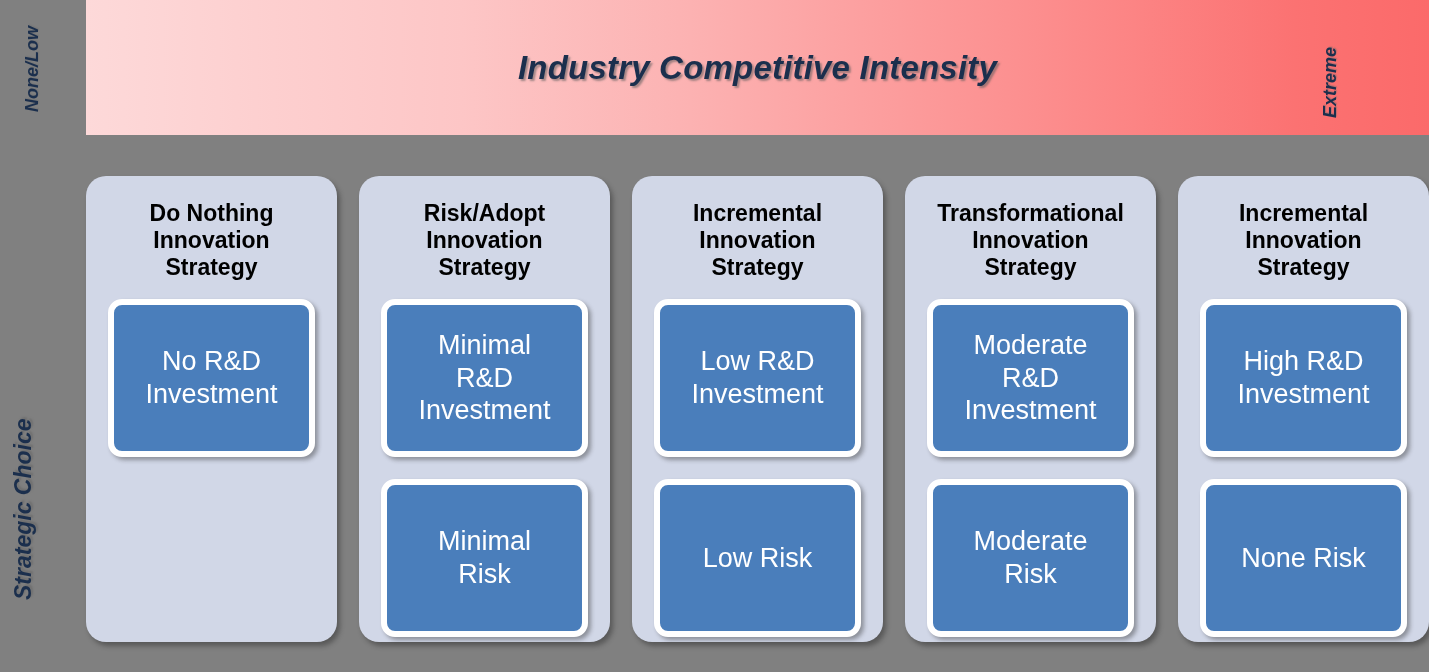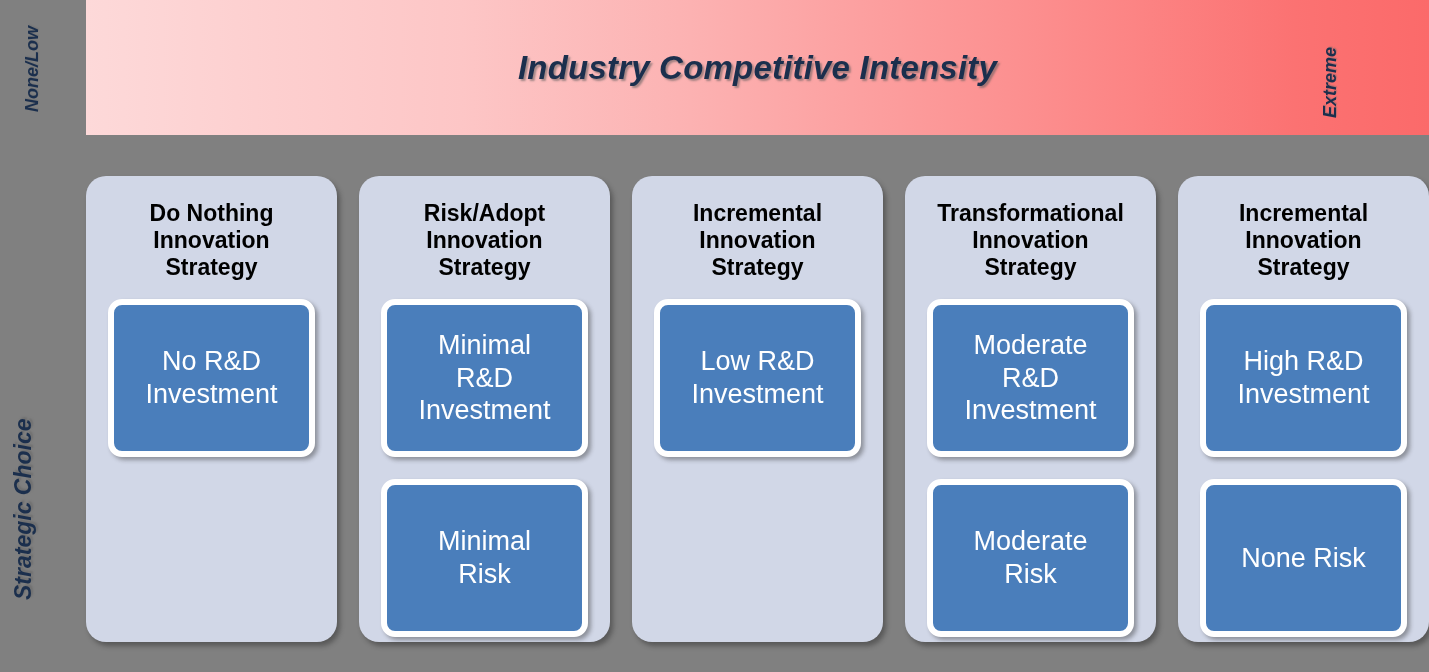--- a/index.html
+++ b/index.html
@@ -168,20 +168,21 @@
     <div class="metric-box">Minimal
 Risk</div>
   </div>
 
   <div class="strategy-column">
     <div class="column-title">Incremental
 Innovation
 Strategy</div>
     <div class="metric-box">Low R&amp;D
 Investment</div>
+    <div class="metric-box">Low Risk</div>
   </div>
 
   <div class="strategy-column">
     <div class="column-title">Transformational
 Innovation
 Strategy</div>
     <div class="metric-box">Moderate
 R&amp;D
 Investment</div>
     <div class="metric-box">Moderate

